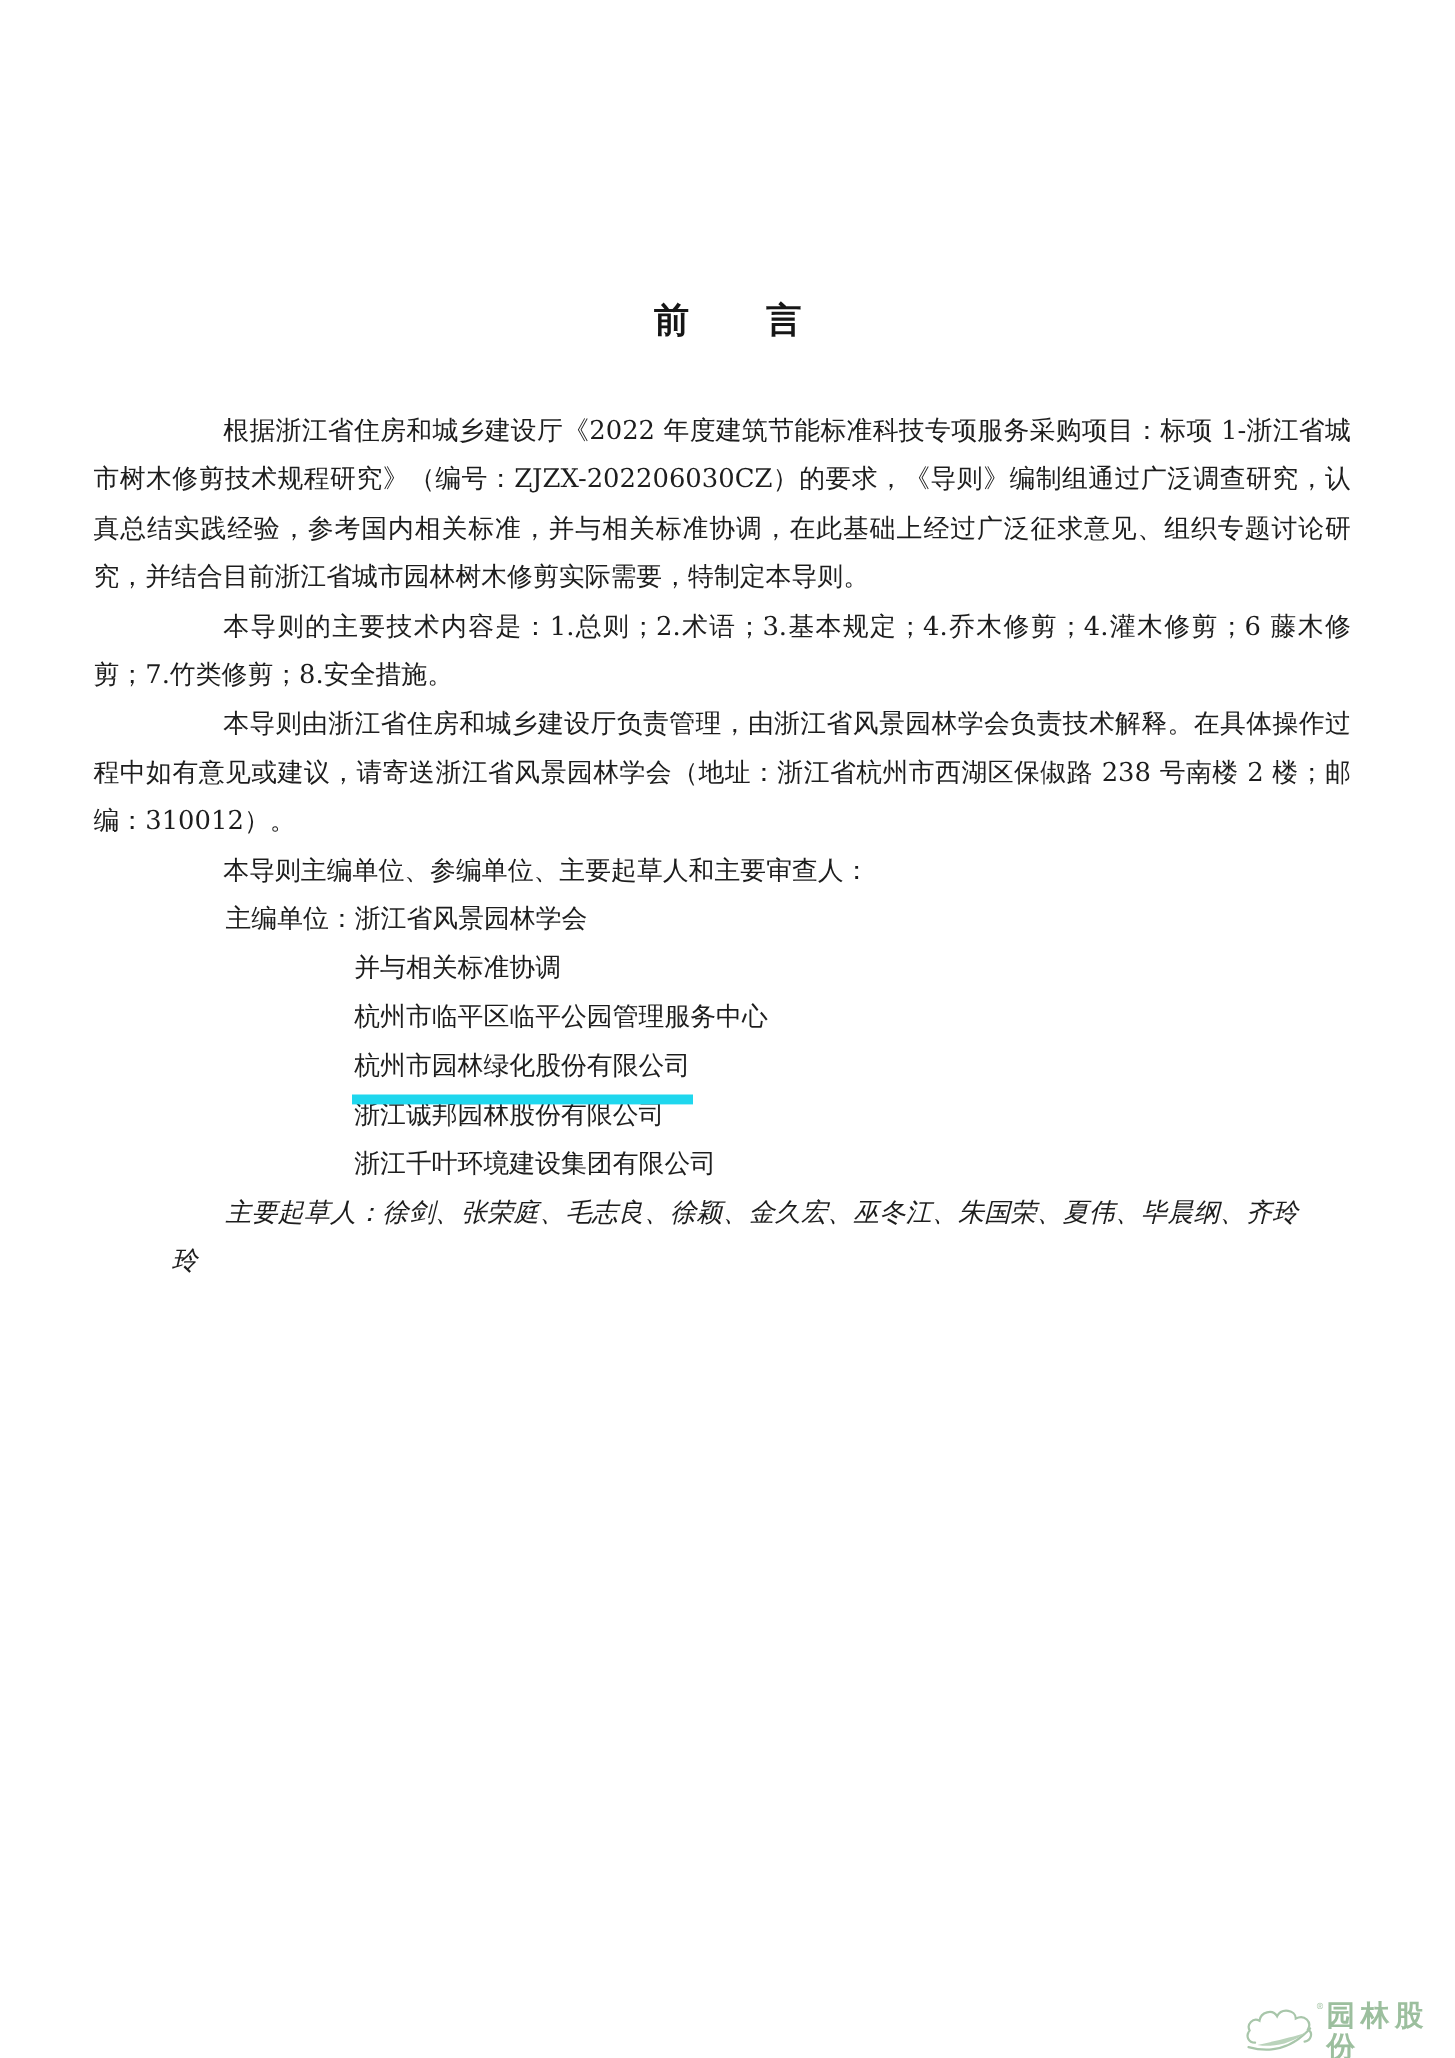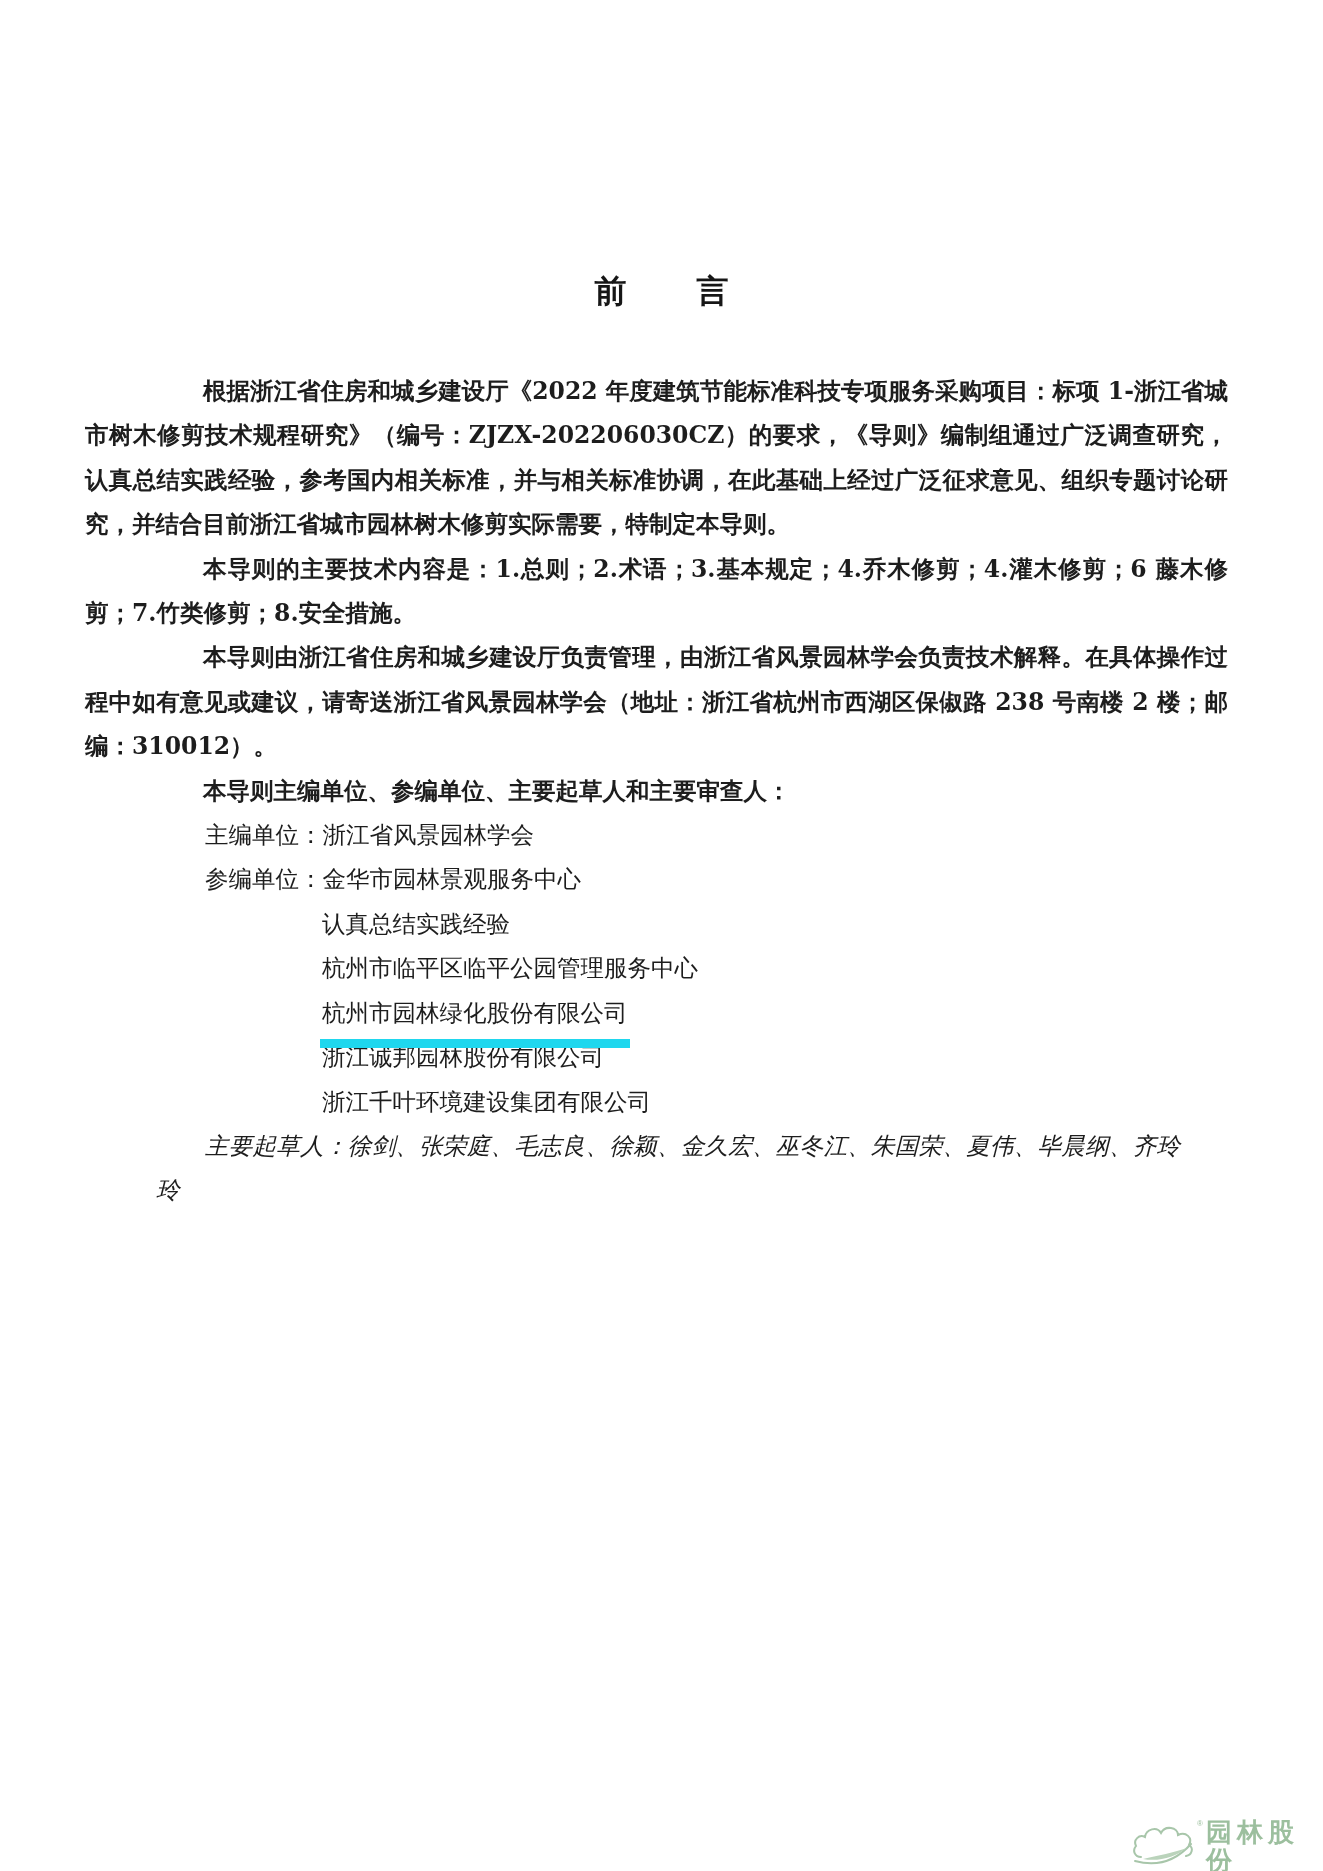--- a/index.html
+++ b/index.html
@@ -17,21 +17,21 @@
     position:absolute; top:271px; left:0; width:100%;
     display:flex; justify-content:center; gap:70px;
     font-size:32px; font-weight:bold; line-height:40px; color:#161616;
   }
 
   
   .body-text {
     position:absolute; left:85px; top:369px; width:1143px;
     font-size:23.5px; line-height:44.4px; text-align:justify;
   }
-  .para { margin:0; text-indent:118px;font-weight:bold; }
+  .para { margin:0; text-indent:118px; }
 
   
   .credit-row { display:flex; margin-left:120px; text-align:left;align-items:flex-end; }
   .credit-label { white-space:nowrap; }
   .unit-cont { margin-left:237px; text-align:left; }
 
   .hl-underline { position:relative; display:inline-block; }
   .hl-underline::after {
     content:""; position:absolute; left:-2px; right:-2px; bottom:-13px; height:9px;
     background:var(--hl,#1fd7ee);
@@ -75,26 +75,22 @@
 
     <p class="para">本导则由浙江省住房和城乡建设厅负责管理，由浙江省风景园林学会负责技术解释。在具体操作过程中如有意见或建议，请寄送浙江省风景园林学会（地址：浙江省杭州市西湖区保俶路 238 号南楼 2 楼；邮编：310012）。</p>
 
     <p class="para">本导则主编单位、参编单位、主要起草人和主要审查人：</p>
 
     <div class="credit-row">
       <span class="credit-label">主编单位：</span>
       <span>浙江省风景园林学会</span>
     </div>
 
-    <div class="credit-row">
-      <span class="credit-label">参编单位：</span>
-      <span>金华市园林景观服务中心</span>
-    </div>
     <div class="unit-cont">
-      <span>认真总结实践经验</span>
+      <span>并与相关标准协调</span>
     </div>
     <div class="unit-cont">
       <span>杭州市临平区临平公园管理服务中心</span>
     </div>
     <div class="unit-cont">
       <span class="hl-underline">杭州市园林绿化股份有限公司</span>
     </div>
     <div class="unit-cont">
       <span>浙江诚邦园林股份有限公司</span>
     </div>

